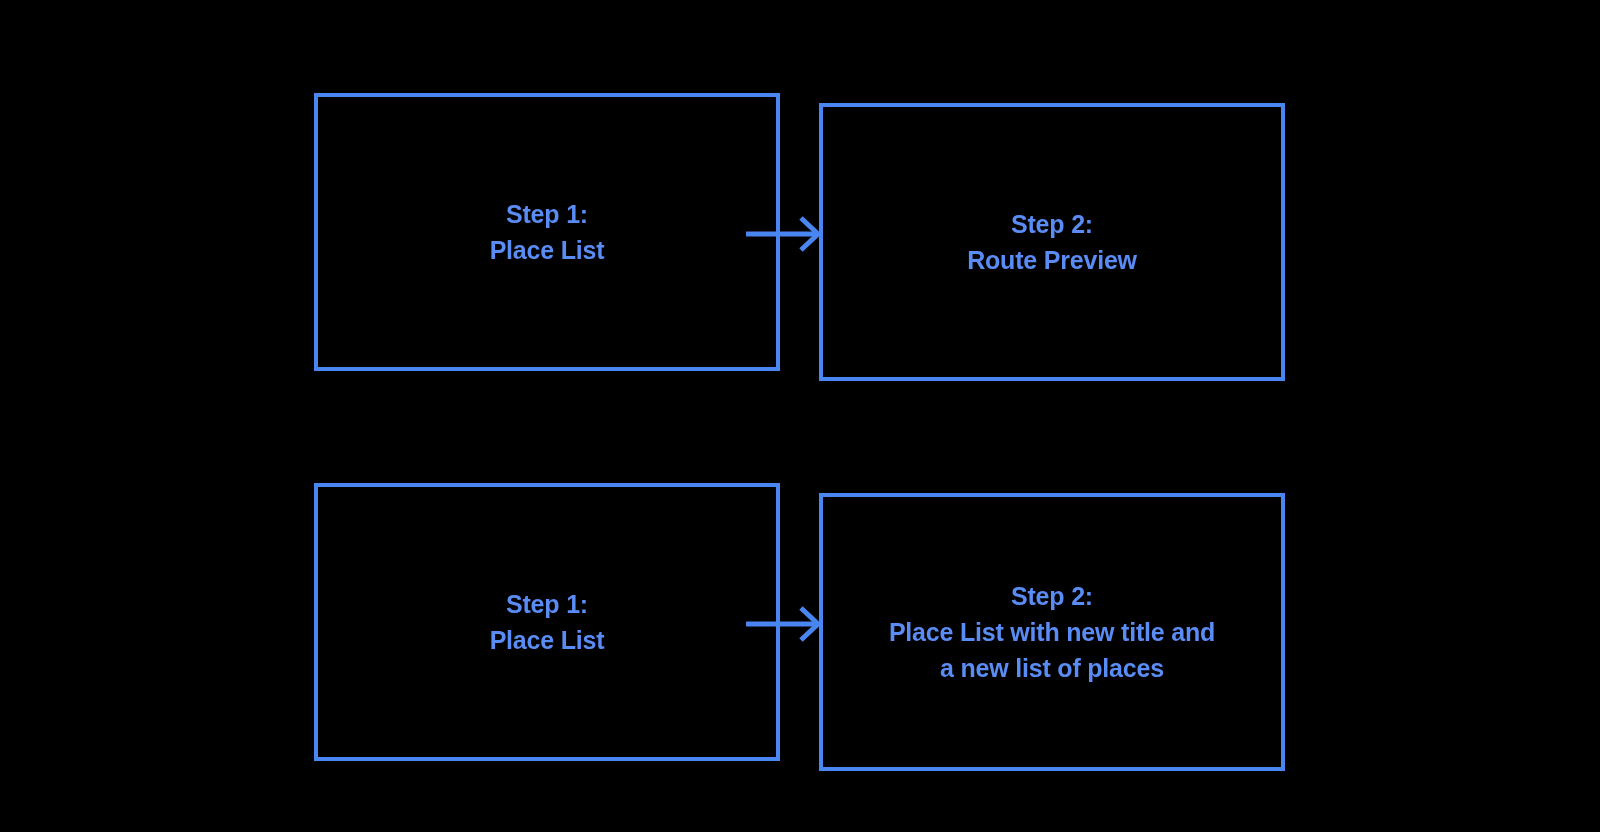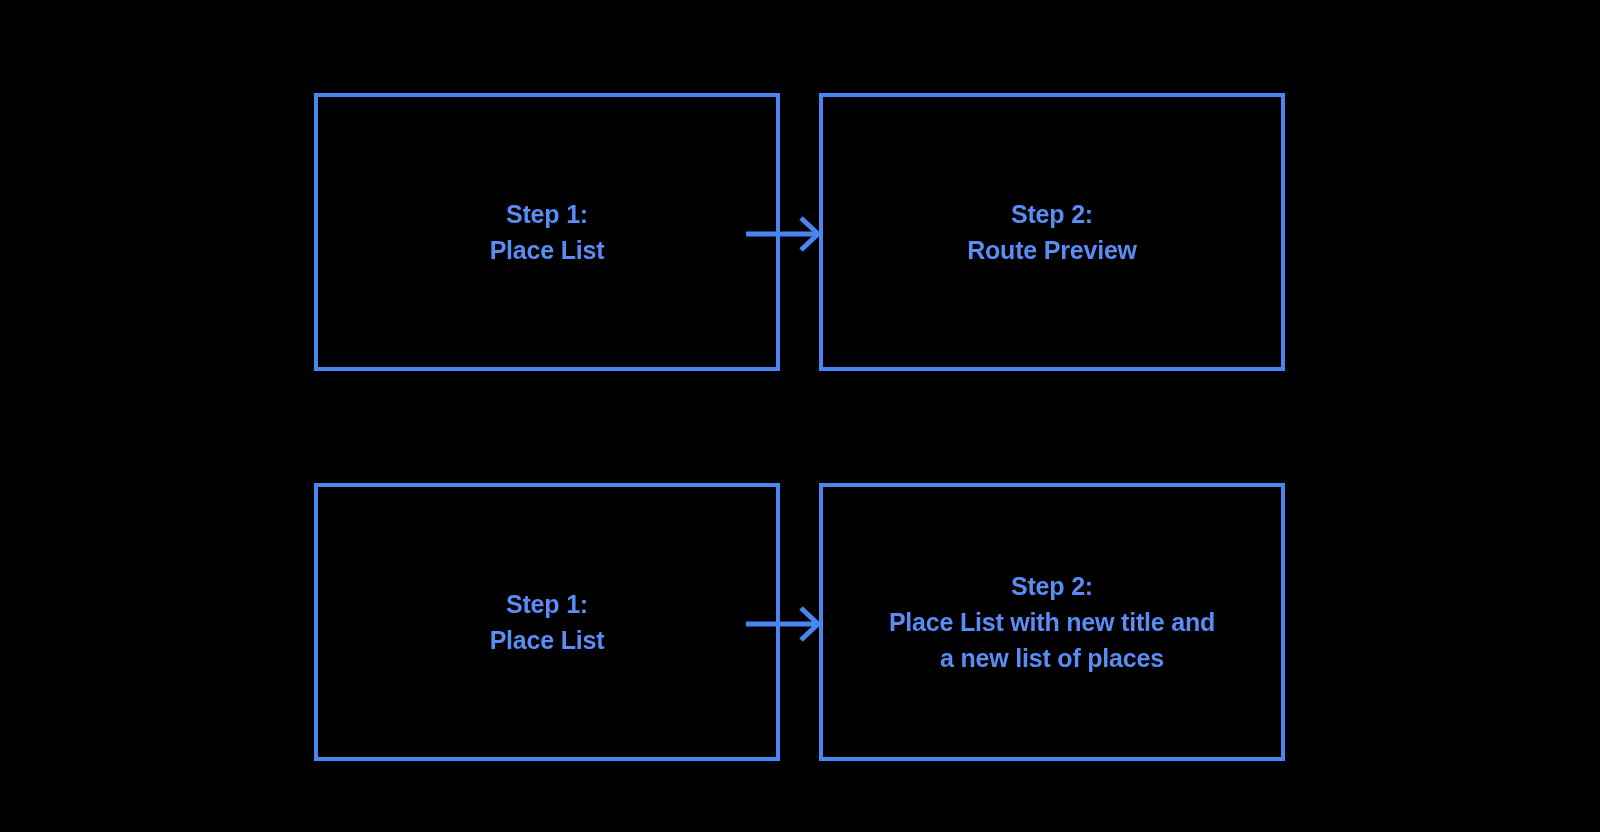--- a/index.html
+++ b/index.html
@@ -39,21 +39,21 @@
     width: 466px;
     height: 278px;
     box-sizing: border-box;
     border: 4px solid #4a86f2;
     background: transparent;
     display: flex;
     align-items: center;
     justify-content: center;
   }
   .step-box.box-left  { left: 314px; }
-  .step-box.box-right { left: 819px; }
+  .step-box.box-right { left: 819px; margin-top: 10px; }
 
   .step-label {
     color: #5a8cf5;
     font-family: "Liberation Sans", sans-serif;
     font-size: 25px;
     font-weight: bold;
     line-height: 36px;
     text-align: center;
     letter-spacing: -0.2px;
     white-space: pre-line;

